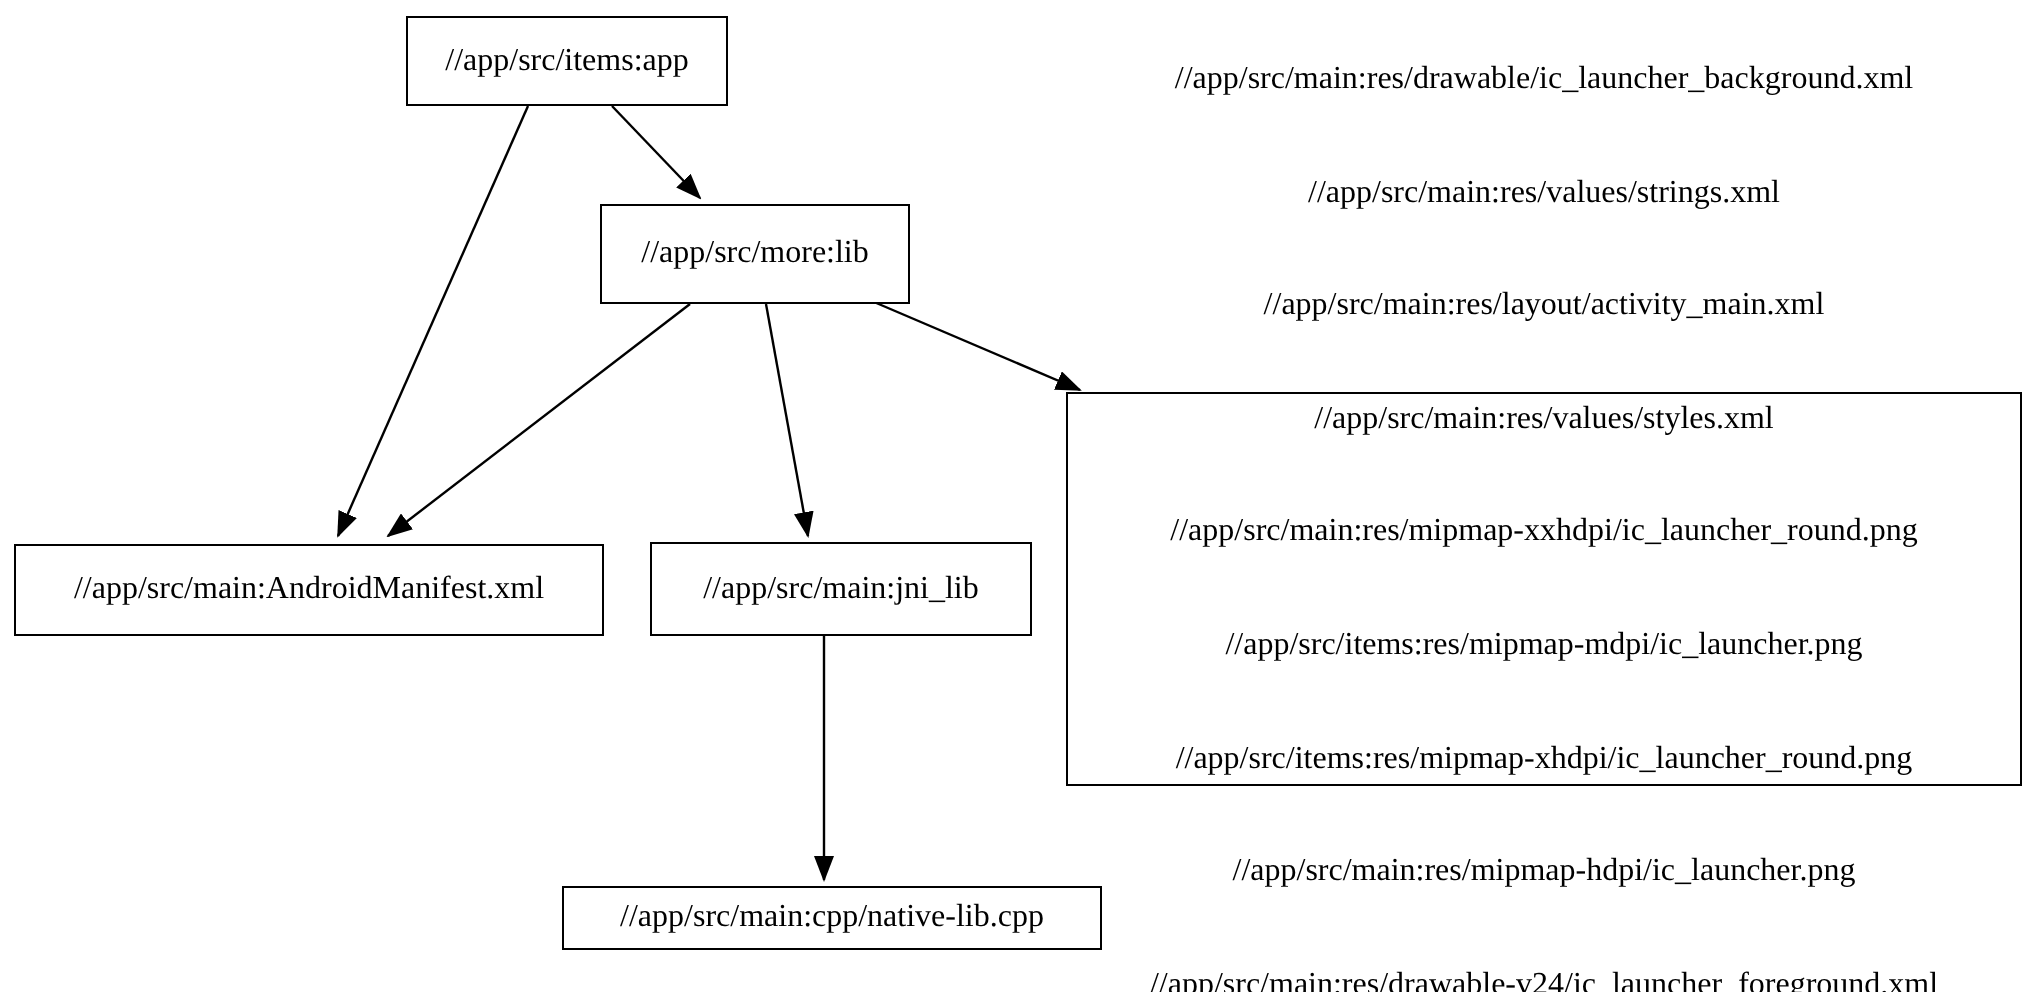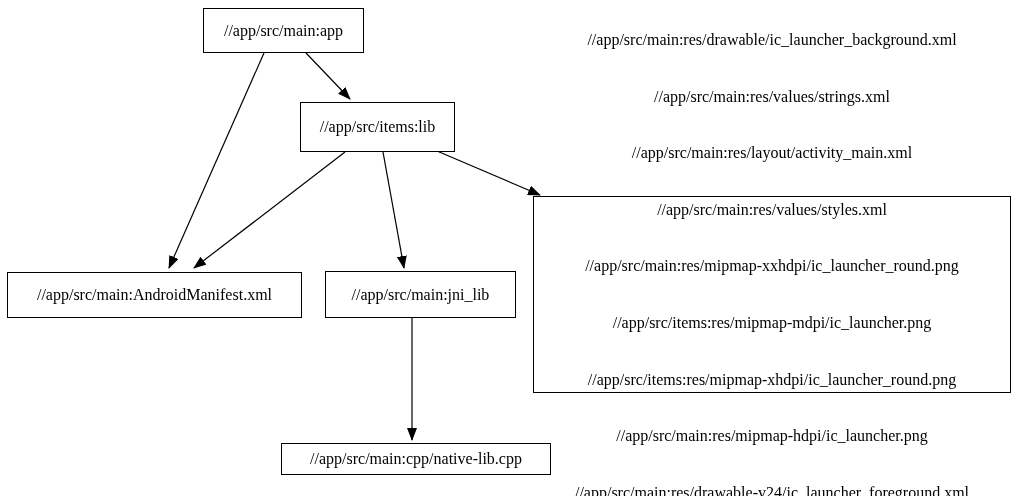--- a/index.html
+++ b/index.html
@@ -61,25 +61,25 @@
     </defs>
     <line x1="264" y1="53" x2="169" y2="268" marker-end="url(#arrowhead)"></line>
     <line x1="306" y1="53" x2="350" y2="99" marker-end="url(#arrowhead)"></line>
     <line x1="345" y1="152" x2="194" y2="268" marker-end="url(#arrowhead)"></line>
     <line x1="383" y1="152" x2="404" y2="268" marker-end="url(#arrowhead)"></line>
     <line x1="437" y1="151" x2="540" y2="195" marker-end="url(#arrowhead)"></line>
     <line x1="412" y1="318" x2="412" y2="440" marker-end="url(#arrowhead)"></line>
   </svg>
 
   <div class="node node-app">
-    <span>//app/src/main:app</span>
+    <span>//app/src/items:app</span>
   </div>
 
   <div class="node node-lib">
-    <span>//app/src/items:lib</span>
+    <span>//app/src/more:lib</span>
   </div>
 
   <div class="node node-manifest">
     <span>//app/src/main:AndroidManifest.xml</span>
   </div>
 
   <div class="node node-jni-lib">
     <span>//app/src/main:jni_lib</span>
   </div>
 

